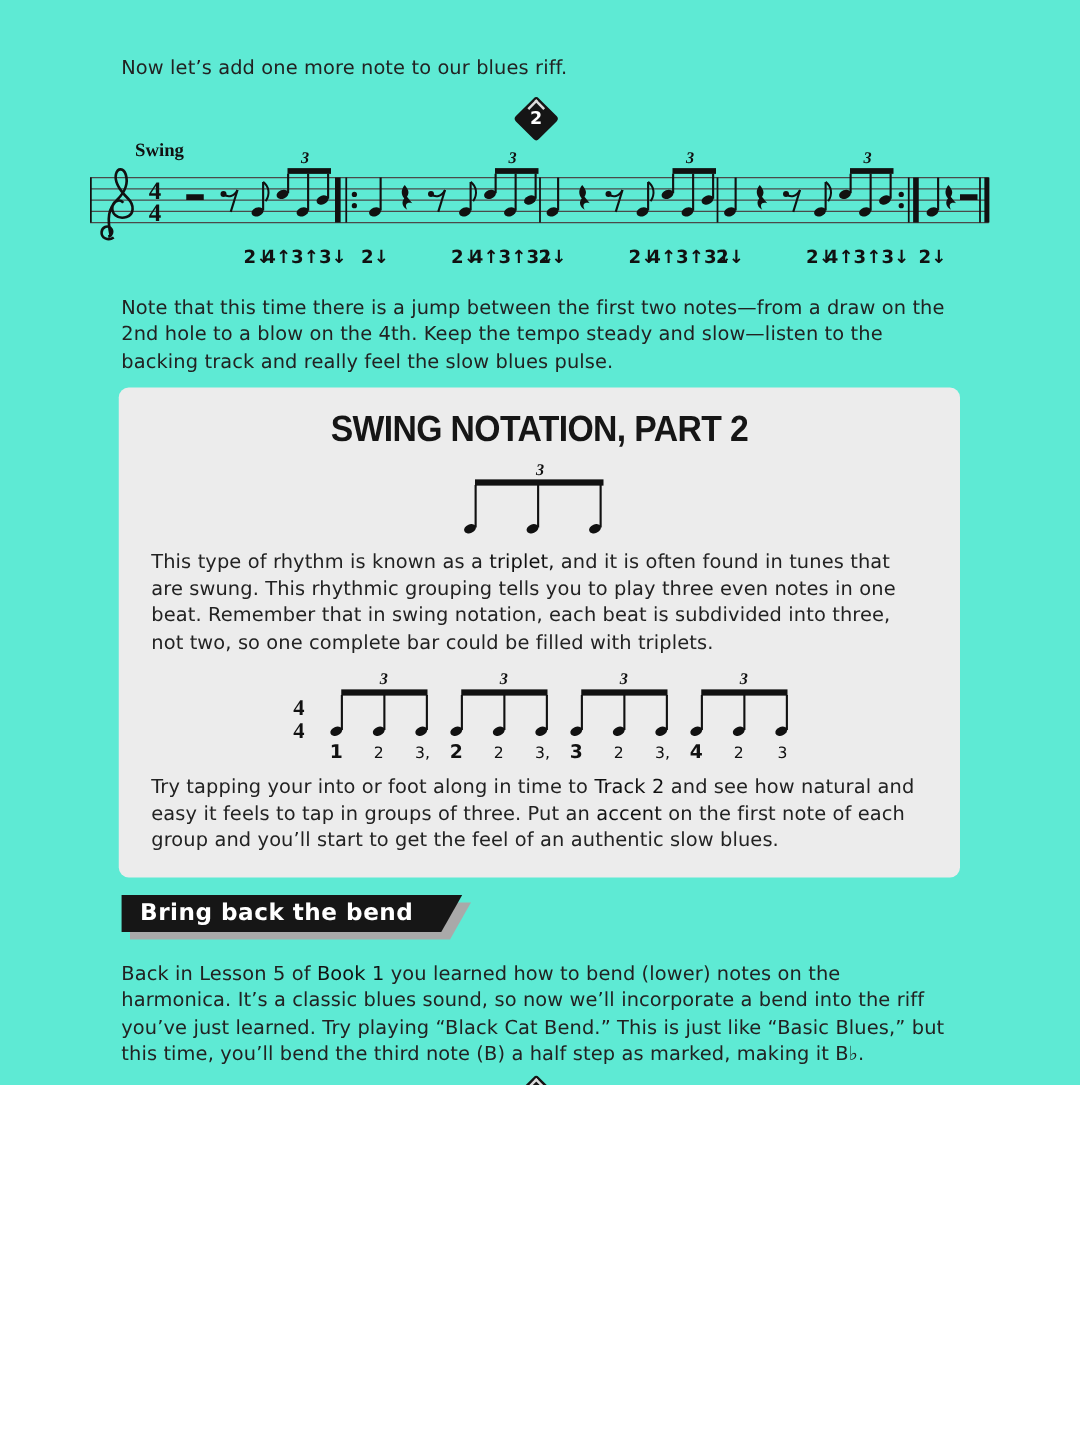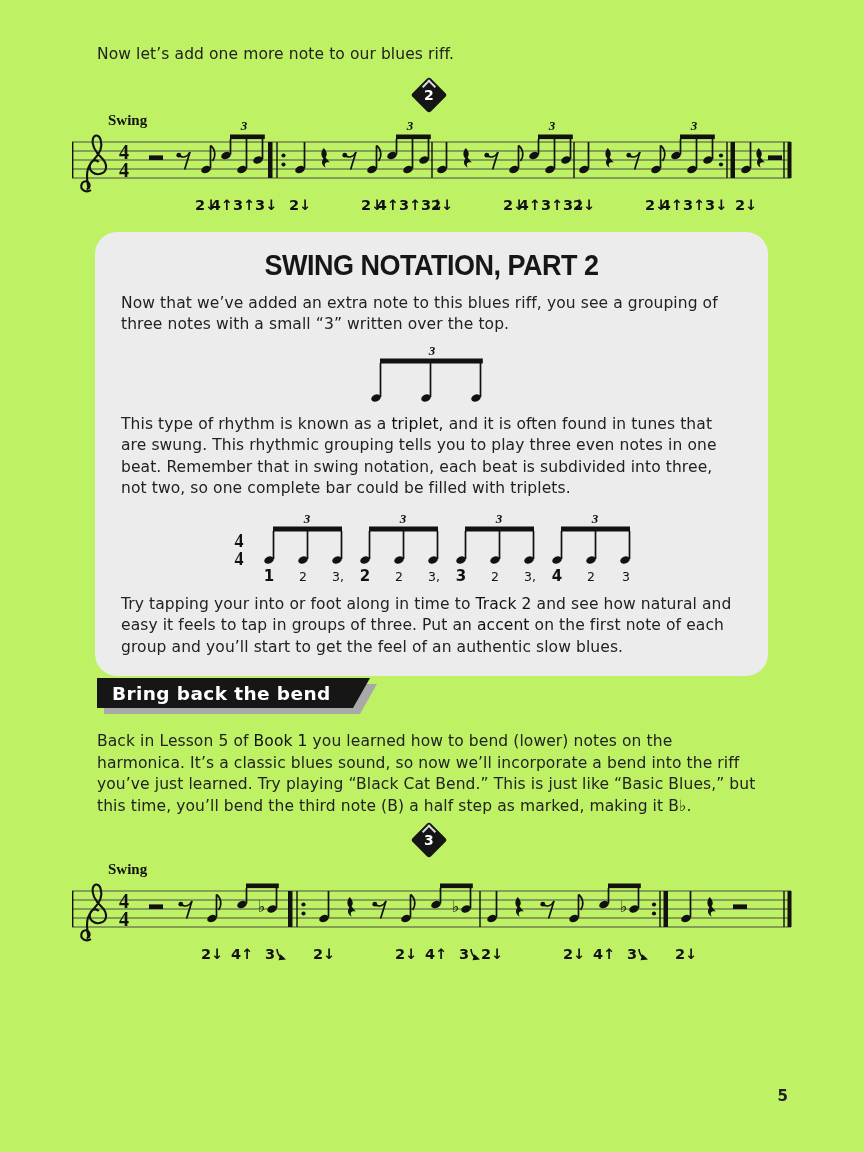--- a/index.html
+++ b/index.html
@@ -1,18 +1,18 @@
 <!DOCTYPE html>
 <html><head>
 <meta charset="utf-8">
 <style>
   * { margin:0; padding:0; box-sizing:border-box; }
   html,body { background:#fff; }
   .page {
-    position:relative; width:864px; height:1152px; background:#bef264;
+    position:relative; width:864px; height:868px; background:#5eead4;
     font-family:"DejaVu Sans", sans-serif; color:#1f1f1f; overflow:hidden;
   }
   .content { padding:44px 104px 0 97px; }
 
   
   .para { font-size:15.5px; line-height:21.5px; color:#222; letter-spacing:0.1px; }
   .para b { font-weight:400; color:#111; }
 
   
   .tune-title { display:flex; align-items:center; justify-content:center; gap:20px; }
@@ -42,32 +42,32 @@
   .swg  { font:700 15px "Liberation Serif", serif; }
   .trip { font:italic 700 13px "Liberation Serif", serif; text-anchor:middle; }
   .tab  { font:600 14.5px "DejaVu Sans", sans-serif; text-anchor:middle; }
   .flat { font:500 16px "DejaVu Sans", sans-serif; text-anchor:middle; }
   .beat { font:700 15px "DejaVu Sans", sans-serif; text-anchor:middle; }
   .cnt  { font:400 12.5px "DejaVu Sans", sans-serif; text-anchor:middle; }
 
   
   .swing-box {
     margin-top:10px; margin-left:-2px; margin-right:-8px;
-    background:#ececec; border-radius:22px; padding:18px 26px 18px 26px;
+    background:#ececec; border-radius:8px; padding:18px 26px 18px 26px;
   }
   .swing-box h2 {
     text-align:center; font-family:"Liberation Sans", sans-serif;
     font-weight:900; font-size:27px; letter-spacing:-0.5px; color:#161616;
     transform:scaleY(1.08); margin-bottom:12px;
   }
   .swing-box .para { margin-top:6px; }
   .fig { display:flex; justify-content:center; margin:10px 0 6px 0; }
 
   
-  .banner-wrap { position:relative; margin-top:2px; width:280px; height:36px; }
+  .banner-wrap { position:relative; margin-top:14px; width:280px; height:36px; }
   .banner-shadow {
     position:absolute; left:7px; top:6px; width:273px; height:30px; background:#a9a9a9;
     clip-path:polygon(0 0, 100% 0, calc(100% - 17px) 100%, 0 100%);
   }
   .banner-black {
     position:absolute; left:0; top:0; width:273px; height:30px; background:#161616;
     clip-path:polygon(0 0, 100% 0, calc(100% - 17px) 100%, 0 100%);
     display:flex; align-items:center;
   }
   .banner-black span { color:#fff; font-size:18.5px; font-weight:700; padding-left:15px; letter-spacing:.4px; }
@@ -223,24 +223,24 @@
       <text class="tab" x="442" y="98">2↓</text>
       <text class="tab" x="480" y="98">4↑3↑3↓</text>
       <text class="tab" x="512" y="98">2↓</text>
       <text class="tab" x="584" y="98">2↓</text>
       <text class="tab" x="622" y="98">4↑3↑3↓</text>
       <text class="tab" x="674" y="98">2↓</text>
     </g>
   </svg>
   </div>
 
+  <p class="para mt14">Note that this time there is a jump between the first two notes—from a draw on the 2nd hole to a blow on the 4th. Keep the tempo steady and slow—listen to the backing track and really feel the slow blues pulse.</p>
 
   <div class="swing-box">
     <h2>SWING NOTATION, PART 2</h2>
-    <p class="para"><span>Now that we’ve added an extra note to this blues riff, you see a grouping of three notes with a small “3” written over the top.</span></p>
 
     <div class="fig">
       <svg width="140" height="62" viewBox="0 0 140 62">
         <use href="#nh" x="14" y="52"></use>
             <use href="#nh" x="64" y="52"></use>
             <use href="#nh" x="114" y="52"></use>
         <path class="st" d="M18.5,51V17 M68.5,51V17 M118.5,51V17"></path>
         <rect class="blk" x="18" y="12.5" width="102.8" height="5"></rect>
         <text class="trip" x="70" y="9">3</text>
       </svg>

